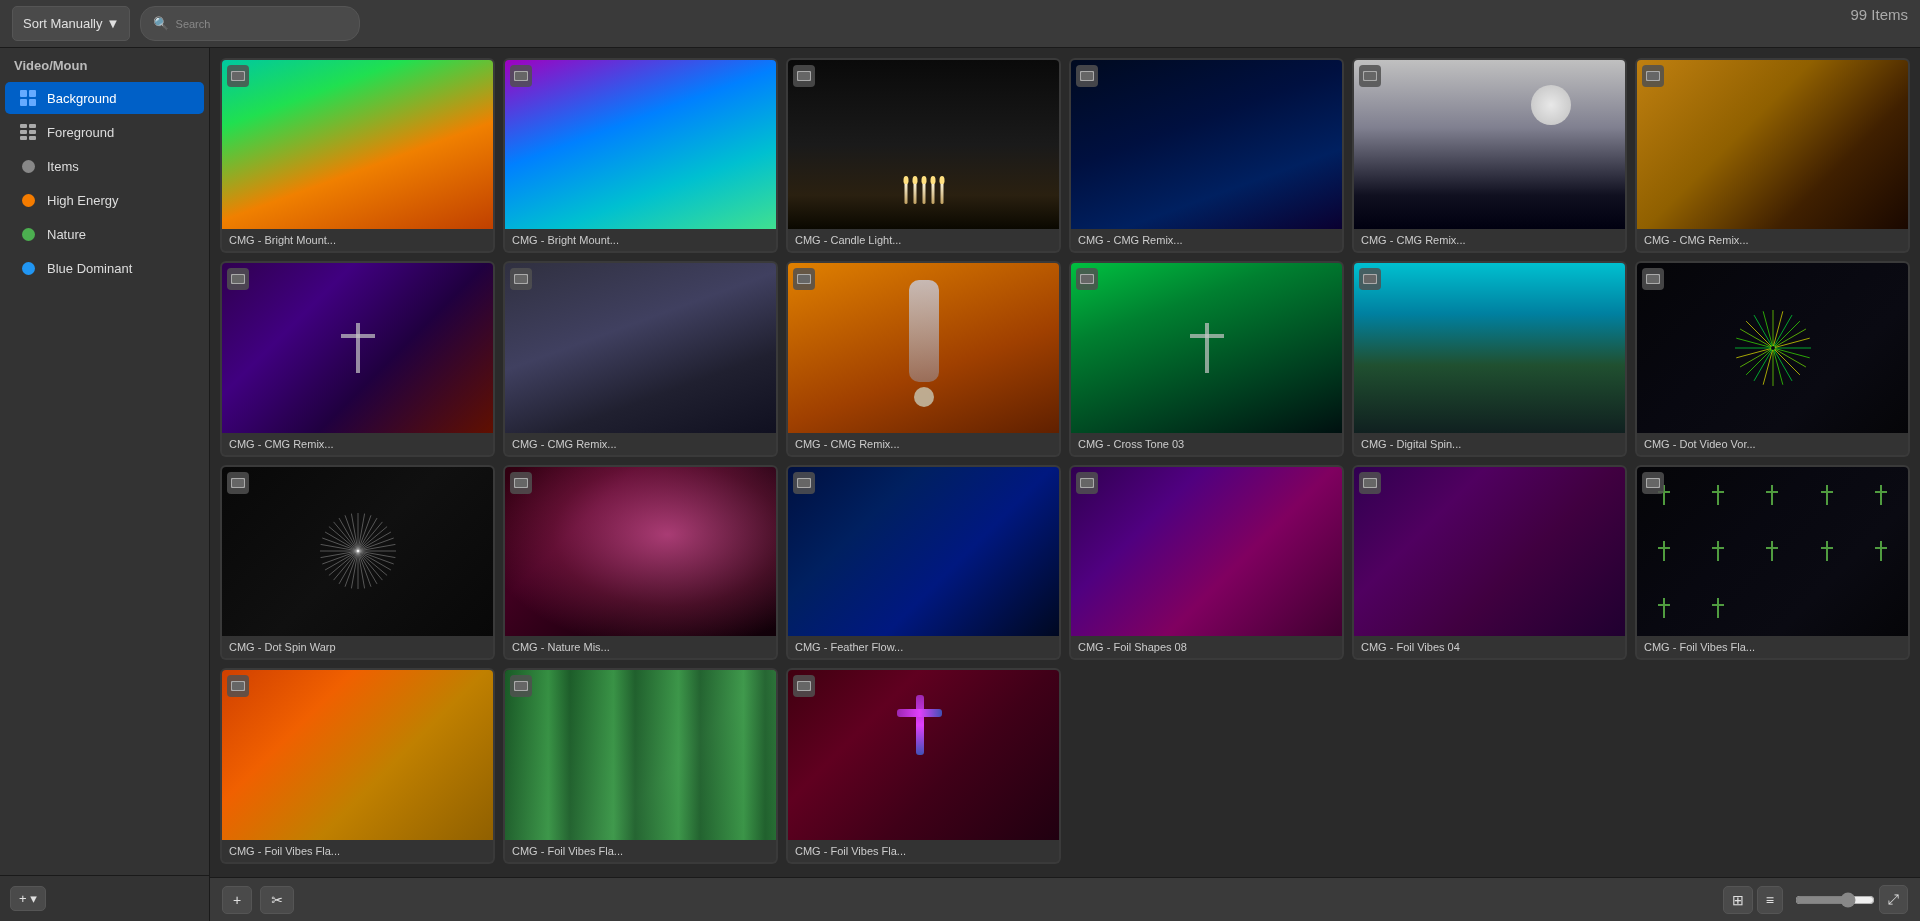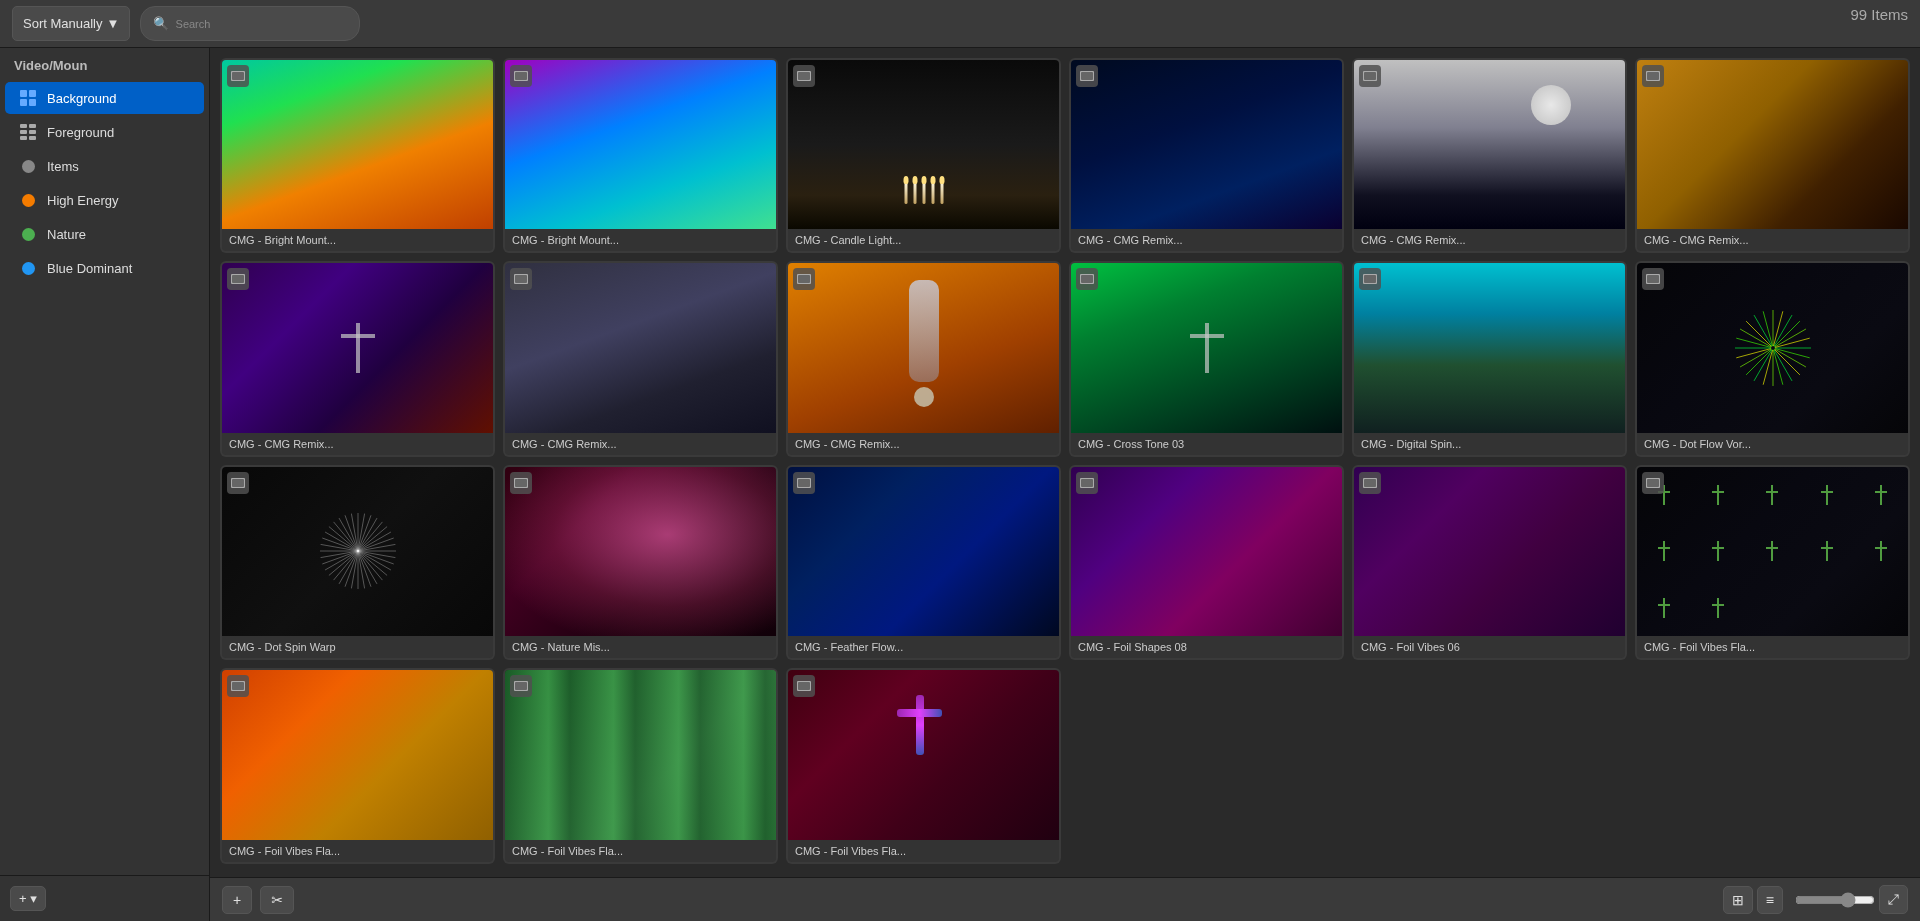--- a/index.html
+++ b/index.html
@@ -611,21 +611,21 @@
                 <line x1="41.93185165257814" y1="39.48236190979496" x2="76.70518139898459" y2="30.164876286104214" stroke="#ffff00" stroke-width="0.8" opacity="0.8"></line>
     </svg>
       <div class="thumb-icon">
         <svg width="14" height="14" viewBox="0 0 14 14">
                   <rect x="0" y="2" width="14" height="10" rx="1" fill="#aaa"></rect>
                   <rect x="2" y="0" width="10" height="14" rx="1" fill="none" stroke="#aaa" stroke-width="0"></rect>
                   <rect x="1" y="3" width="12" height="8" rx="1" fill="#666"></rect>
                 </svg>
       </div>
     </div>
-    <div class="thumb-label">CMG - Dot Flow Vor...</div>
+    <div class="thumb-label">CMG - Dot Video Vor...</div>
   </div>
           <div class="thumb-item">
     <div class="thumb-image bg-dot-spin-warp">
       <svg class="starburst" viewBox="0 0 80 80" xmlns="http://www.w3.org/2000/svg">
       <line x1="40" y1="40" x2="78" y2="40" stroke="white" stroke-width="0.5" opacity="0.6"></line>
                 <line x1="40" y1="40" x2="77.42269461446391" y2="46.59863075134335" stroke="white" stroke-width="0.5" opacity="0.6"></line>
                 <line x1="40" y1="40" x2="75.70831958986452" y2="52.99676544637541" stroke="white" stroke-width="0.5" opacity="0.6"></line>
                 <line x1="40" y1="40" x2="72.90896534380867" y2="59" stroke="white" stroke-width="0.5" opacity="0.6"></line>
                 <line x1="40" y1="40" x2="69.10968883852117" y2="64.42592916808849" stroke="white" stroke-width="0.5" opacity="0.6"></line>
                 <line x1="40" y1="40" x2="64.42592916808849" y2="69.10968883852117" stroke="white" stroke-width="0.5" opacity="0.6"></line>
@@ -713,21 +713,21 @@
     <div class="thumb-image bg-foil-vibes1">
 
       <div class="thumb-icon">
         <svg width="14" height="14" viewBox="0 0 14 14">
                   <rect x="0" y="2" width="14" height="10" rx="1" fill="#aaa"></rect>
                   <rect x="2" y="0" width="10" height="14" rx="1" fill="none" stroke="#aaa" stroke-width="0"></rect>
                   <rect x="1" y="3" width="12" height="8" rx="1" fill="#666"></rect>
                 </svg>
       </div>
     </div>
-    <div class="thumb-label">CMG - Foil Vibes 06</div>
+    <div class="thumb-label">CMG - Foil Vibes 04</div>
   </div>
           <div class="thumb-item">
     <div class="thumb-image bg-foil-vibes-fla1">
       <div class="grid-crosses">
       <div class="grid-cross-item">
                   <div class="mini-cross"></div>
                 </div>
                 <div class="grid-cross-item">
                   <div class="mini-cross"></div>
                 </div>

